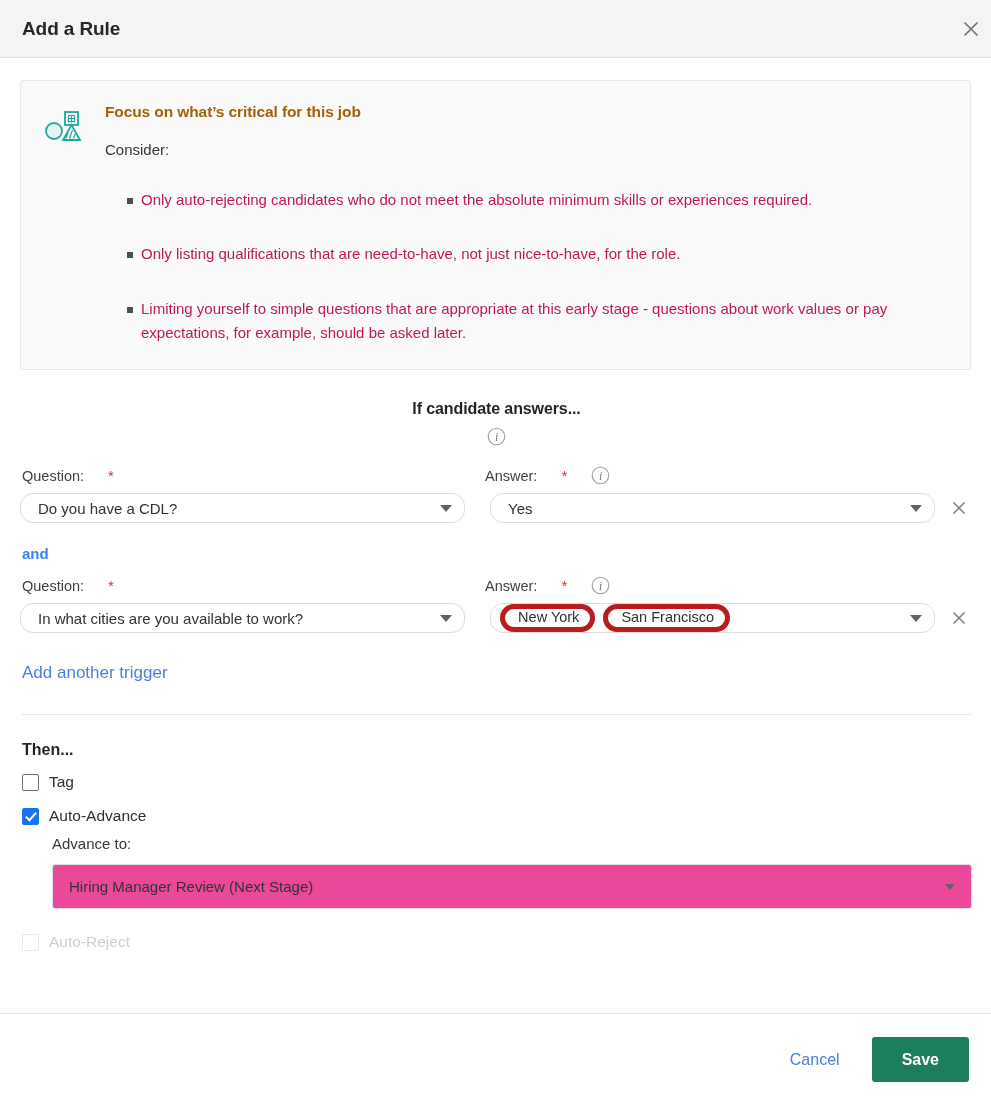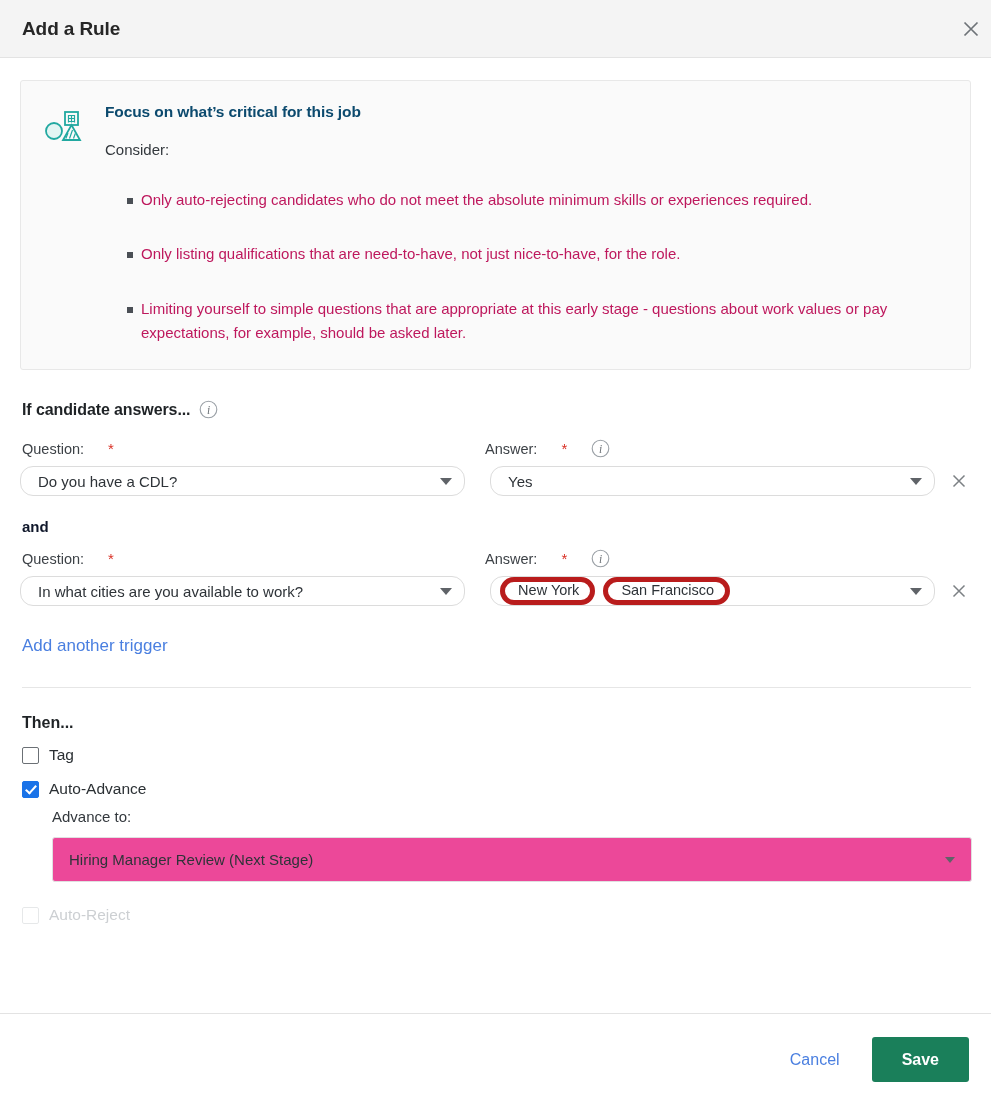--- a/index.html
+++ b/index.html
@@ -62,21 +62,21 @@
     padding: 22px 24px 22px 22px;
     display: flex;
     gap: 20px;
     margin-bottom: 30px;
   }
   .tip-icon { flex: 0 0 auto; width: 42px; padding-top: 4px; }
   .tip-content { flex: 1; }
   .tip-heading {
     font-size: 15.5px;
     font-weight: bold;
-    color: #0c4a6e;
+    color: #a16207;
     margin: 0 0 20px 0;
     letter-spacing: -0.1px;
   }
   .tip-consider {
     font-size: 15px;
     color: #33383d;
     margin: 0 0 12px 0;
   }
   .tip-list {
     margin: 0;
@@ -99,39 +99,40 @@
     width: 6px; height: 6px;
     background: #4a4f55;
   }
 
   
   .section-heading {
     display: flex;
     align-items: center;
     gap: 9px;
     margin: 0 0 20px 2px;
+    flex-direction: column;
   }
   .section-heading-text {
     font-size: 16px;
     font-weight: bold;
     color: #1f2326;
     letter-spacing: -0.1px;
   }
   .info-icon {
     width: 19px; height: 19px;
     flex: 0 0 auto;
     display: inline-block;
   }
 
   
   .trigger-row { margin-bottom: 22px; }
   .and-label {
     font-size: 15px;
     font-weight: bold;
-    color: #0f172a;
+    color: #3b82f6;
     margin: 0 0 14px 2px;
   }
   .labels-line {
     display: flex;
     align-items: center;
     margin-bottom: 8px;
   }
   .field-label {
     font-size: 14.5px;
     color: #3d4247;

